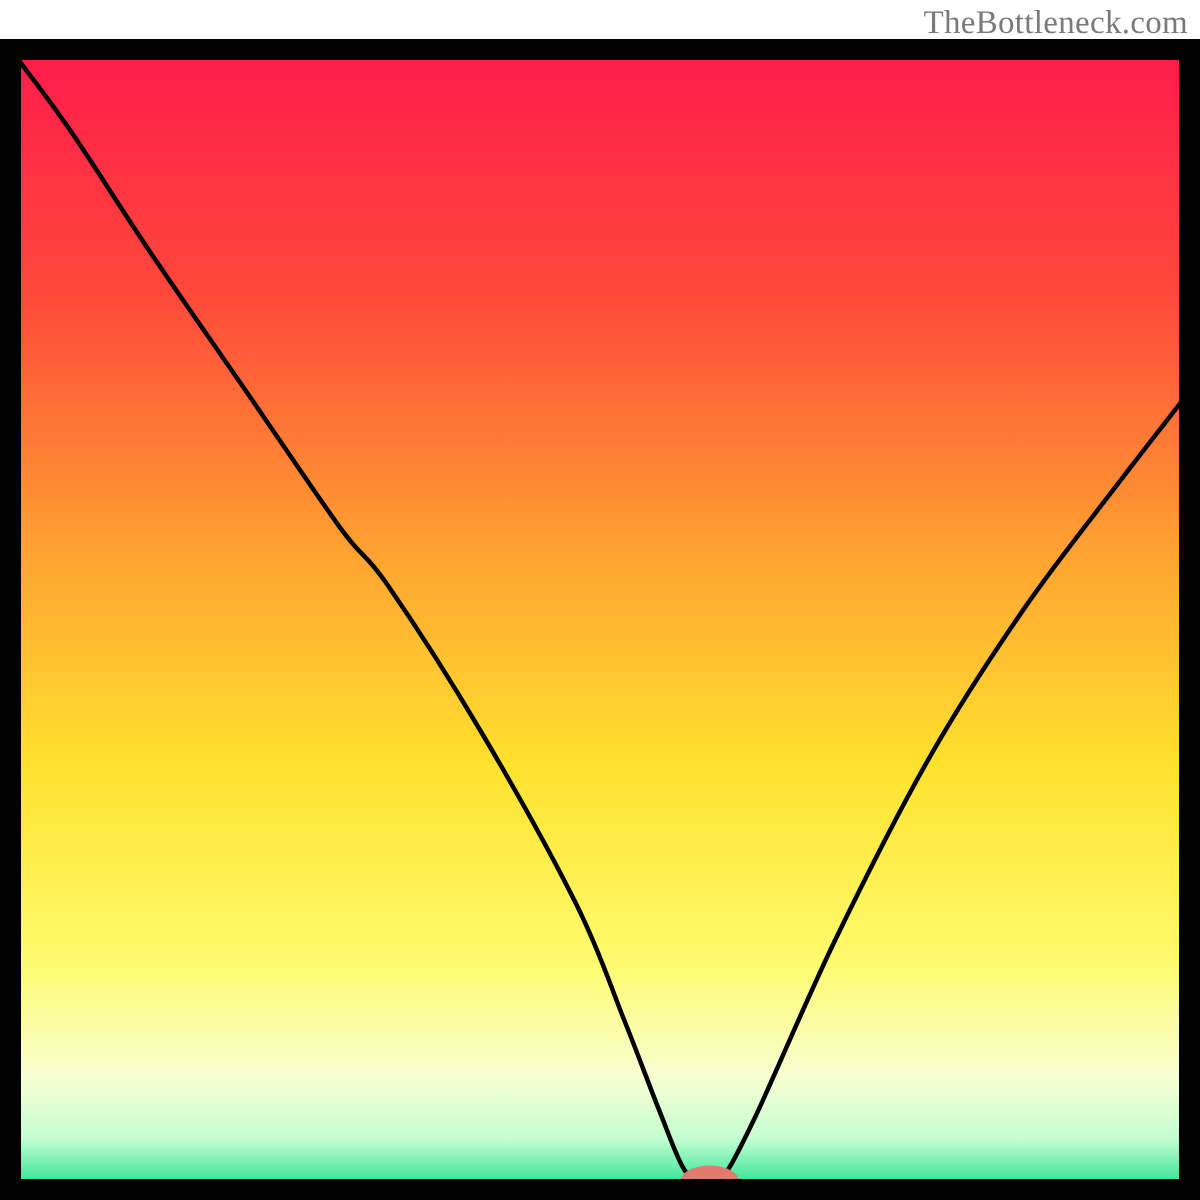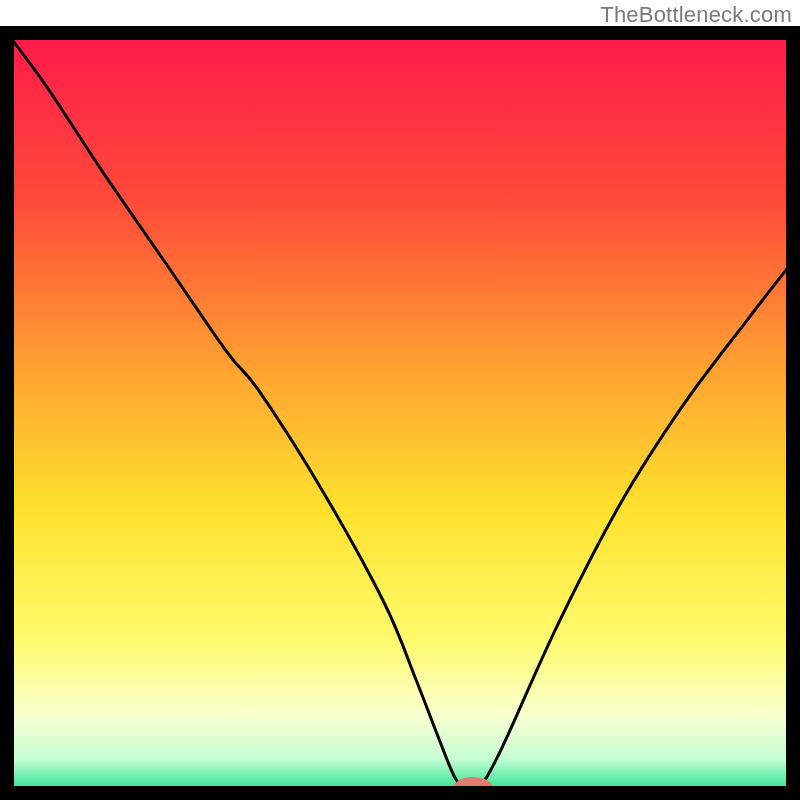--- a/index.html
+++ b/index.html
@@ -18,20 +18,21 @@
   }
   .watermark {
     position: absolute;
     top: 2px;
     right: 8px;
     font-size: 22px;
     color: #7a7a7a;
     font-weight: 400;
     letter-spacing: 0.2px;
     z-index: 3;
+    font-family: Liberation Serif, serif;
   }
   .frame {
     position: absolute;
     left: 0;
     top: 26px;
     width: 800px;
     height: 774px;
   }
   svg { display: block; }
 </style>

